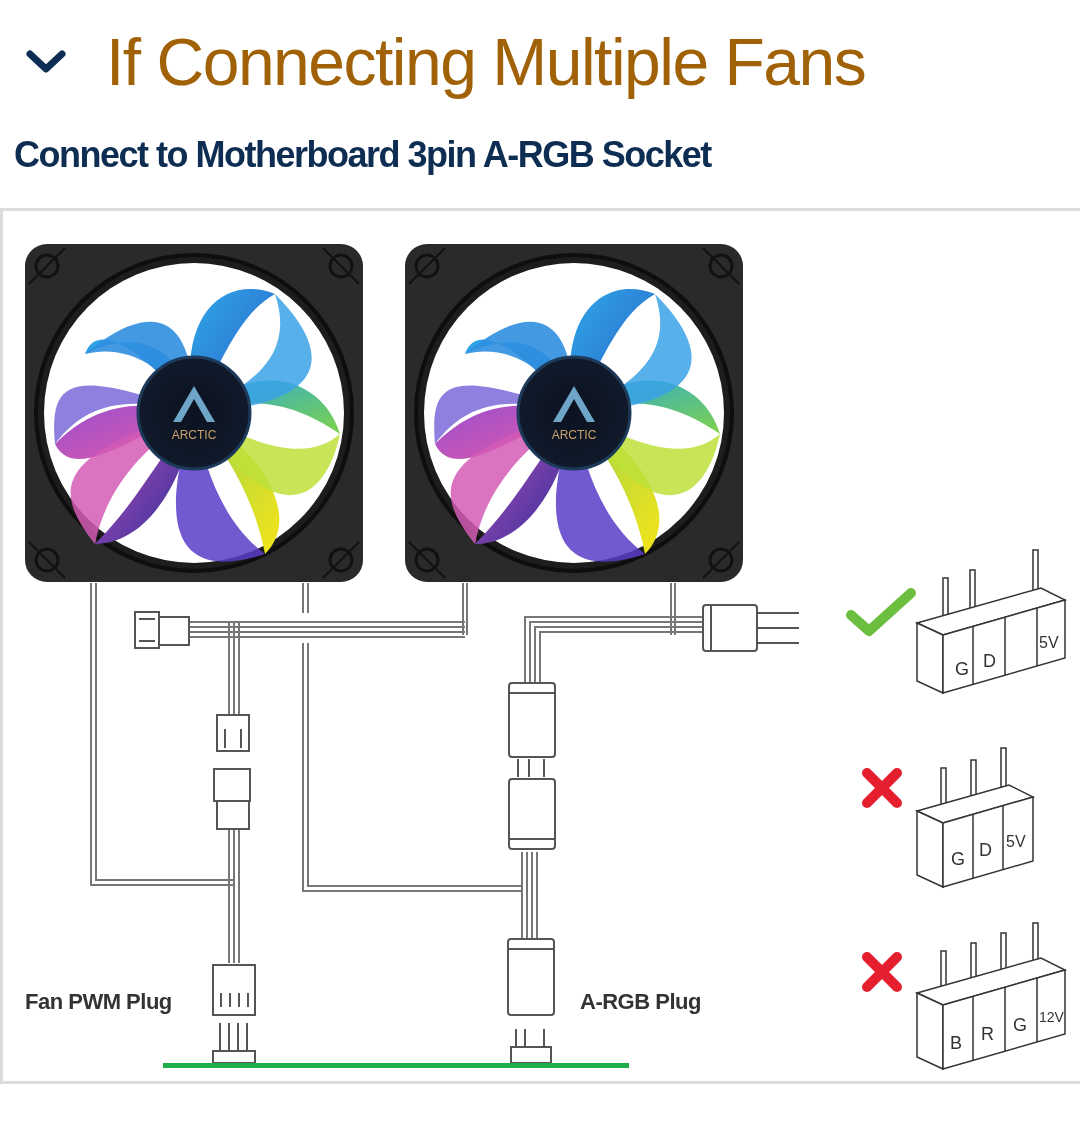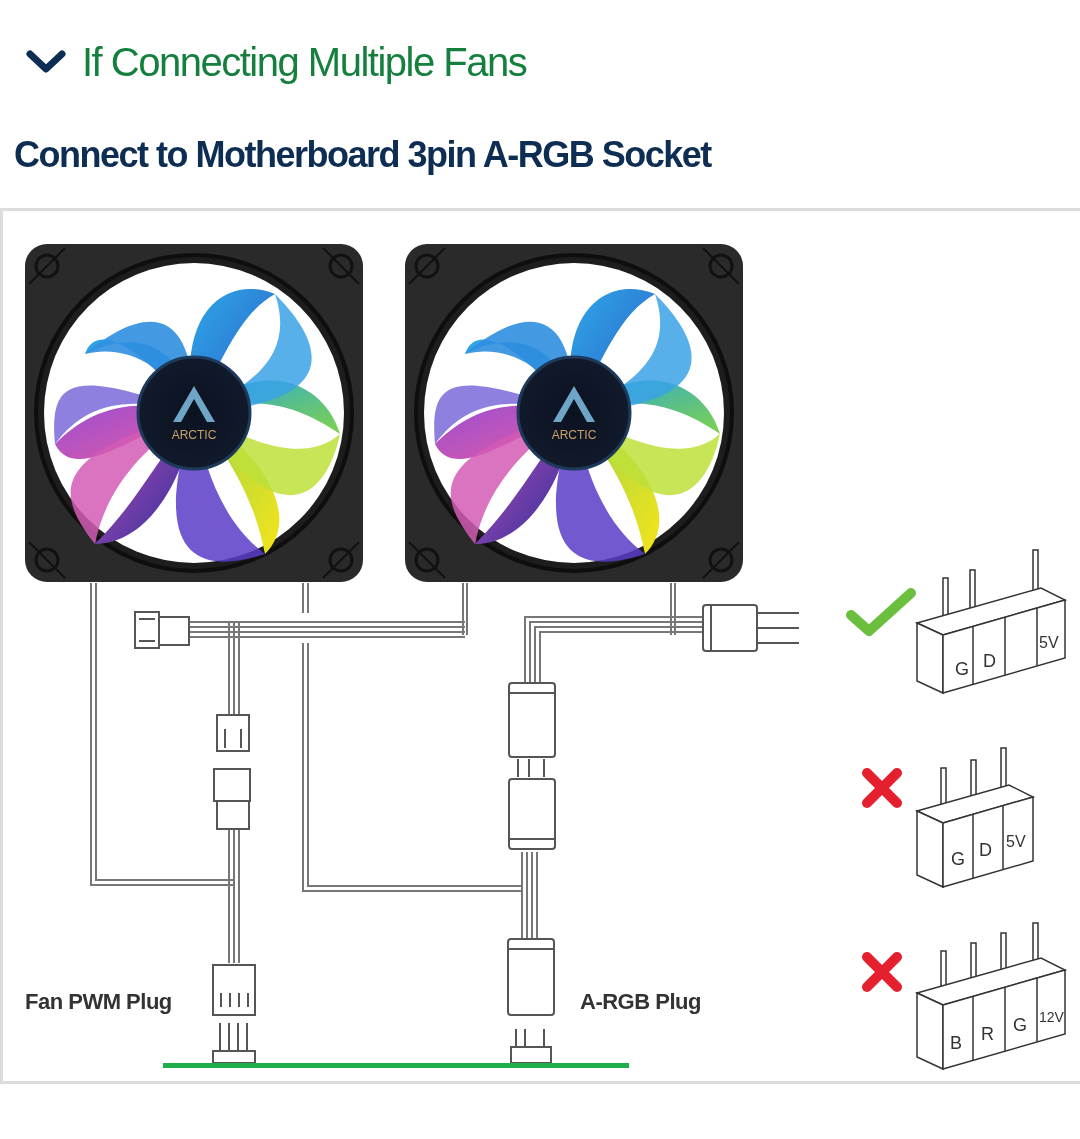--- a/index.html
+++ b/index.html
@@ -1,19 +1,19 @@
 <!DOCTYPE html>
 <html><head>
 <meta charset="utf-8">
 <style>
   html,body{margin:0;padding:0;background:#fff;}
   body{width:1080px;height:1139px;position:relative;overflow:hidden;font-family:"Liberation Sans",sans-serif;}
   .section-header{position:absolute;left:24px;top:22px;height:80px;display:flex;align-items:center;cursor:pointer;}
   .chevron{width:44px;height:44px;margin-right:14px;display:flex;align-items:center;justify-content:center;}
-  .section-title{font-size:40px;color:#15803d;letter-spacing:-1.5px;font-weight:normal;}
+  .section-title{font-size:66px;color:#a16207;letter-spacing:-1.5px;font-weight:normal;margin-left:24px;}
   .subtitle{position:absolute;left:14px;top:134px;font-size:36px;font-weight:bold;color:#0d2d52;letter-spacing:-1.5px;}
   .figure{position:absolute;left:0;top:208px;width:1080px;height:876px;border-top:3px solid #dcdcdc;border-bottom:3px solid #dcdcdc;border-left:3px solid #dcdcdc;box-sizing:border-box;}
   svg text{font-family:"Liberation Sans",sans-serif;}
 </style>
 </head>
 <body>
 
 <div class="section-header">
   <span class="chevron">
     <svg width="40" height="26" viewBox="0 0 40 26">

